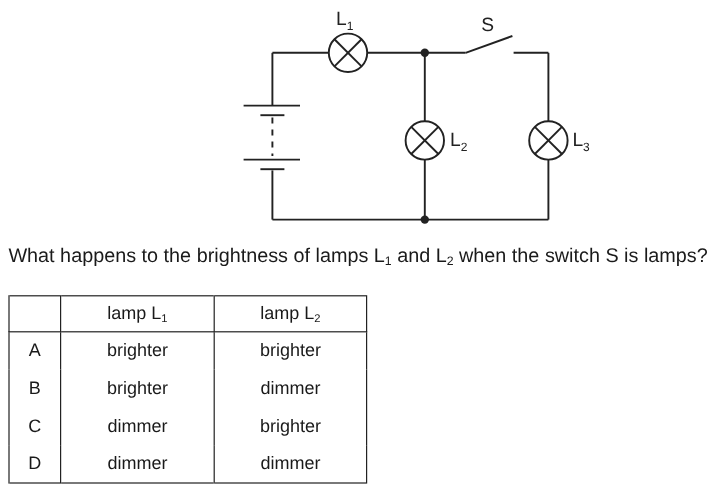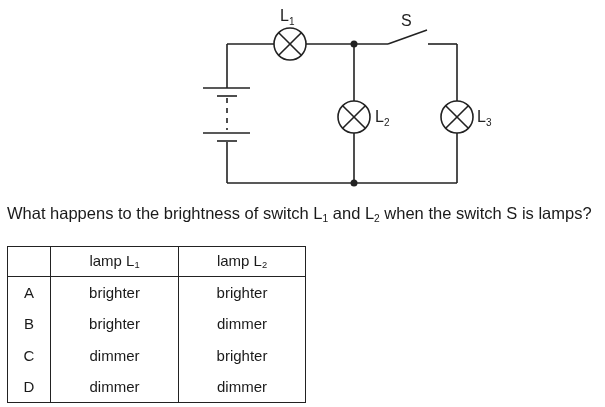--- a/index.html
+++ b/index.html
@@ -63,21 +63,21 @@
   <circle cx="354" cy="44" r="3.5" fill="#222"></circle>
   <circle cx="354" cy="183" r="3.5" fill="#222"></circle>
   <g font-family="Liberation Sans, sans-serif" fill="#222">
     <text x="280" y="21" font-size="16"><tspan>L</tspan><tspan font-size="10" dy="4">1</tspan></text>
     <text x="401" y="26" font-size="16">S</text>
     <text x="375" y="122" font-size="16"><tspan>L</tspan><tspan font-size="10" dy="4">2</tspan></text>
     <text x="477" y="122" font-size="16"><tspan>L</tspan><tspan font-size="10" dy="4">3</tspan></text>
   </g>
 </svg>
 
-<div class="question"><span>What happens to the brightness of switch L</span><sub>1</sub><span> and L</span><sub>2</sub><span> when the switch S is lamps?</span></div>
+<div class="question"><span>What happens to the brightness of lamps L</span><sub>1</sub><span> and L</span><sub>2</sub><span> when the switch S is lamps?</span></div>
 
 <table class="answers">
   <thead>
     <tr>
       <th class="c0 hdr"></th>
       <th class="c1 hdr"><span>lamp L</span><sub>1</sub></th>
       <th class="c2 hdr"><span>lamp L</span><sub>2</sub></th>
     </tr>
   </thead>
   <tbody>

